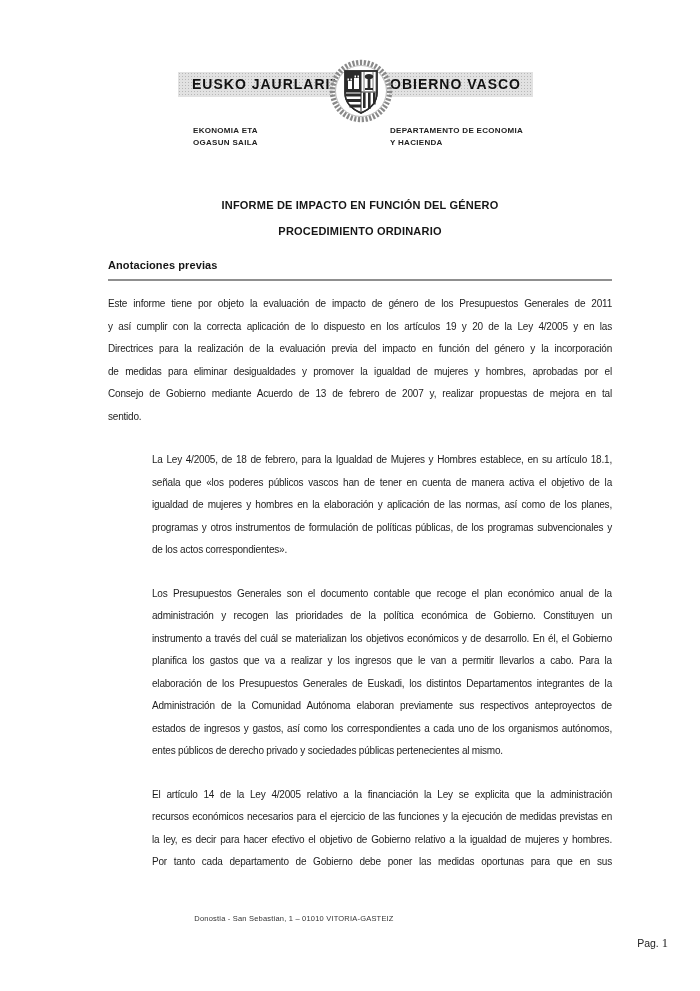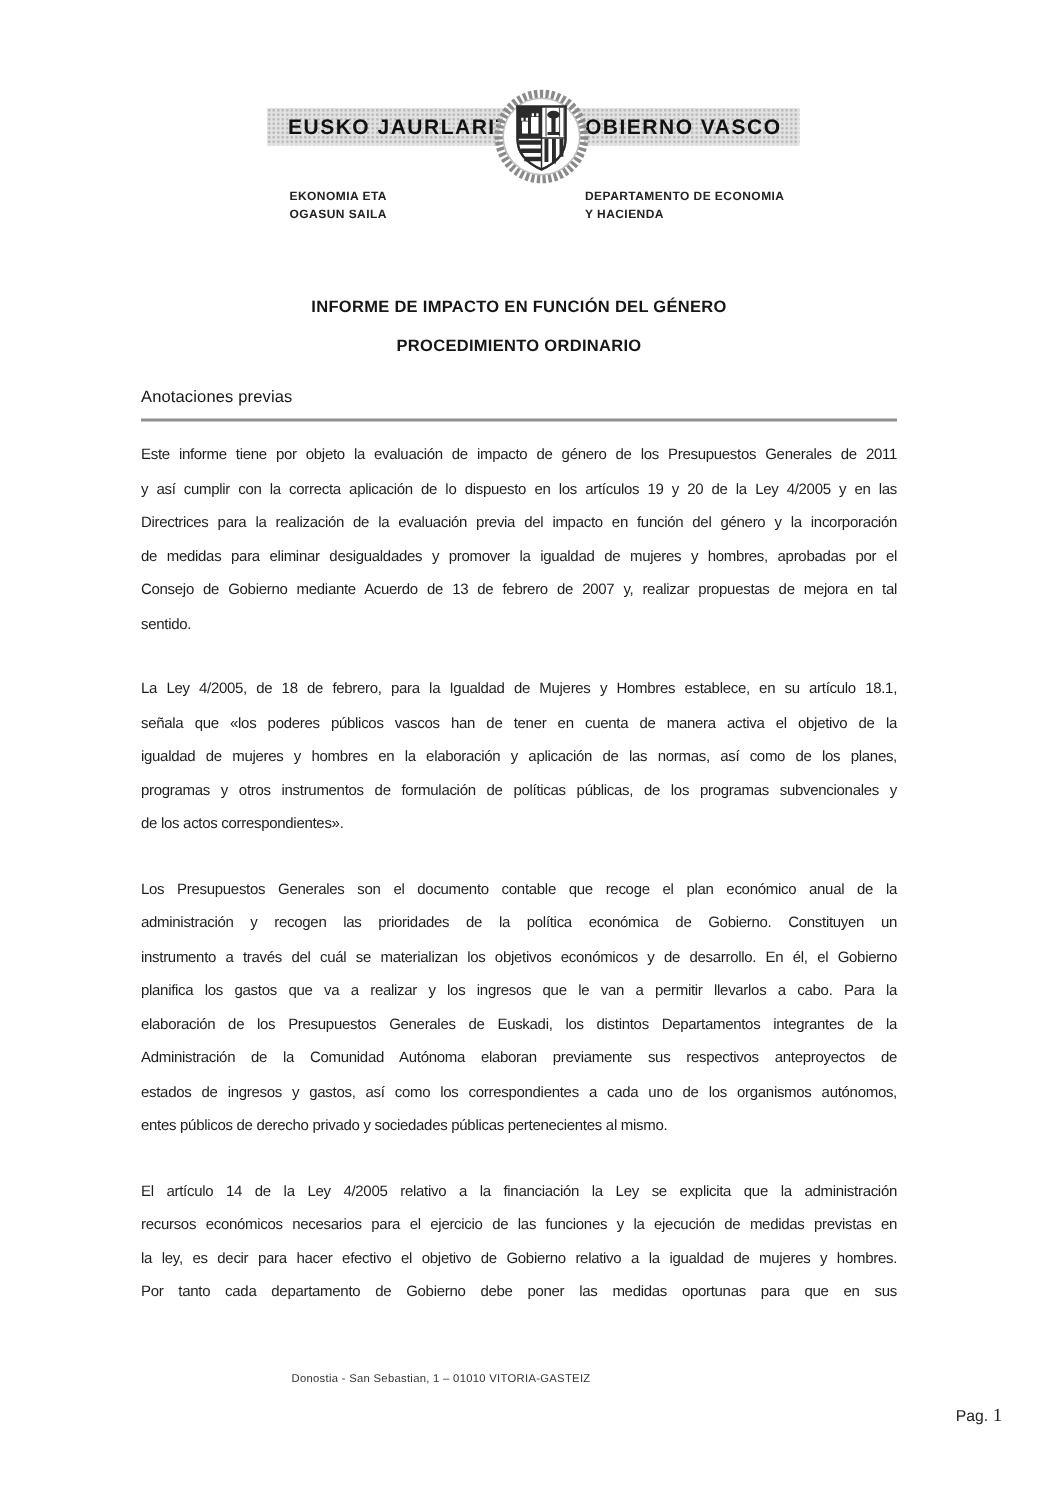--- a/index.html
+++ b/index.html
@@ -27,33 +27,33 @@
     position:absolute; left:329px; top:59px; width:64px; height:64px;
   }
   .dept-block {
     position:absolute; top:125px; font-size:8px; font-weight:bold;
     letter-spacing:0.3px; line-height:11.5px; color:#222; white-space:nowrap;
   }
   .dept-left  { left:193px; }
   .dept-right { left:390px; }
 
   
-  .main { position:absolute; left:94px; top:192px; width:504px; }
+  .main { position:absolute; left:108px; top:192px; width:504px; }
   .title-line {
     text-align:center; font-weight:bold; font-size:11px; line-height:26px;
     letter-spacing:0.2px; color:#161616;
   }
   .section-heading {
-    margin-top:15px; font-size:11px; font-weight:normal; color:#161616;
+    margin-top:15px; font-size:11px; font-weight:bold; color:#161616;
     letter-spacing:0.1px;
   }
   .heading-rule { margin-top:8px; height:2px; background:#8f8f8f; }
 
   .para { margin-top:12px; margin-bottom:21px; }
-  .para + .para { margin-top:0; }
+  .para + .para { margin-top:0;margin-left:44px; }
   .pline {
     font-size:10px; line-height:22.5px; letter-spacing:-0.2px; color:#1d1d1d;
     text-align:justify; text-align-last:justify; white-space:normal;
   }
   .pline.final { text-align-last:left; }
 
   
   .footer-address {
     position:absolute; left:0; top:914px; width:588px; text-align:center;
     font-size:7.5px; letter-spacing:0.2px; color:#333; white-space:nowrap;

